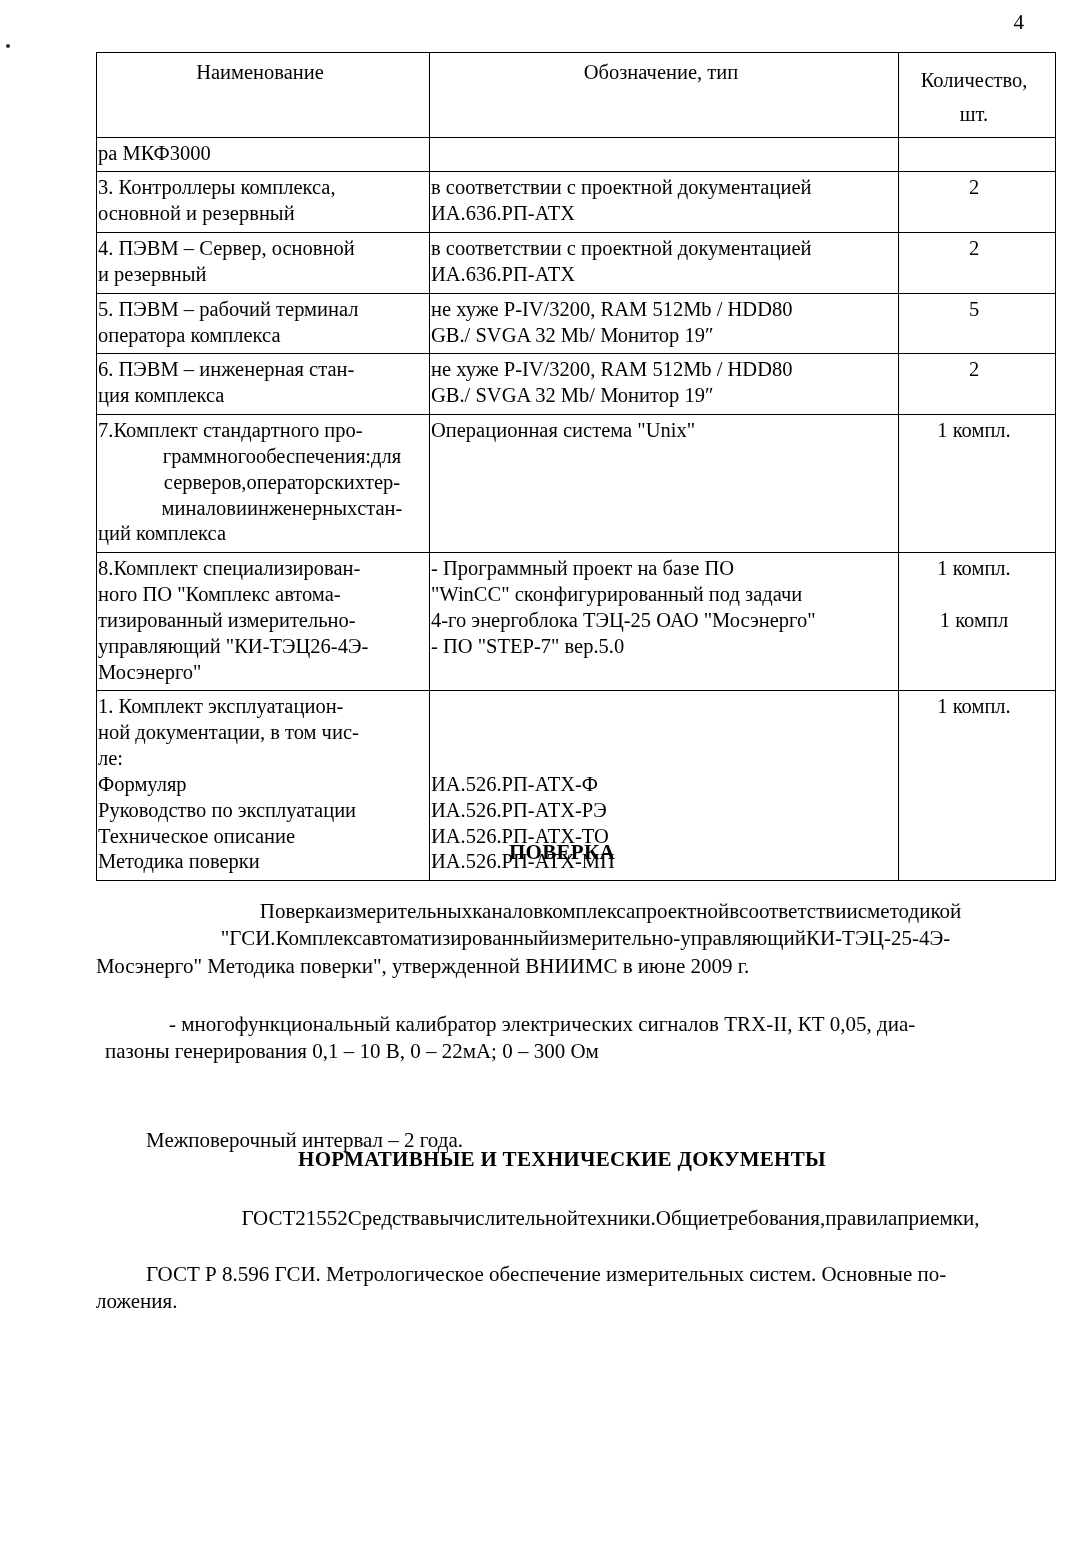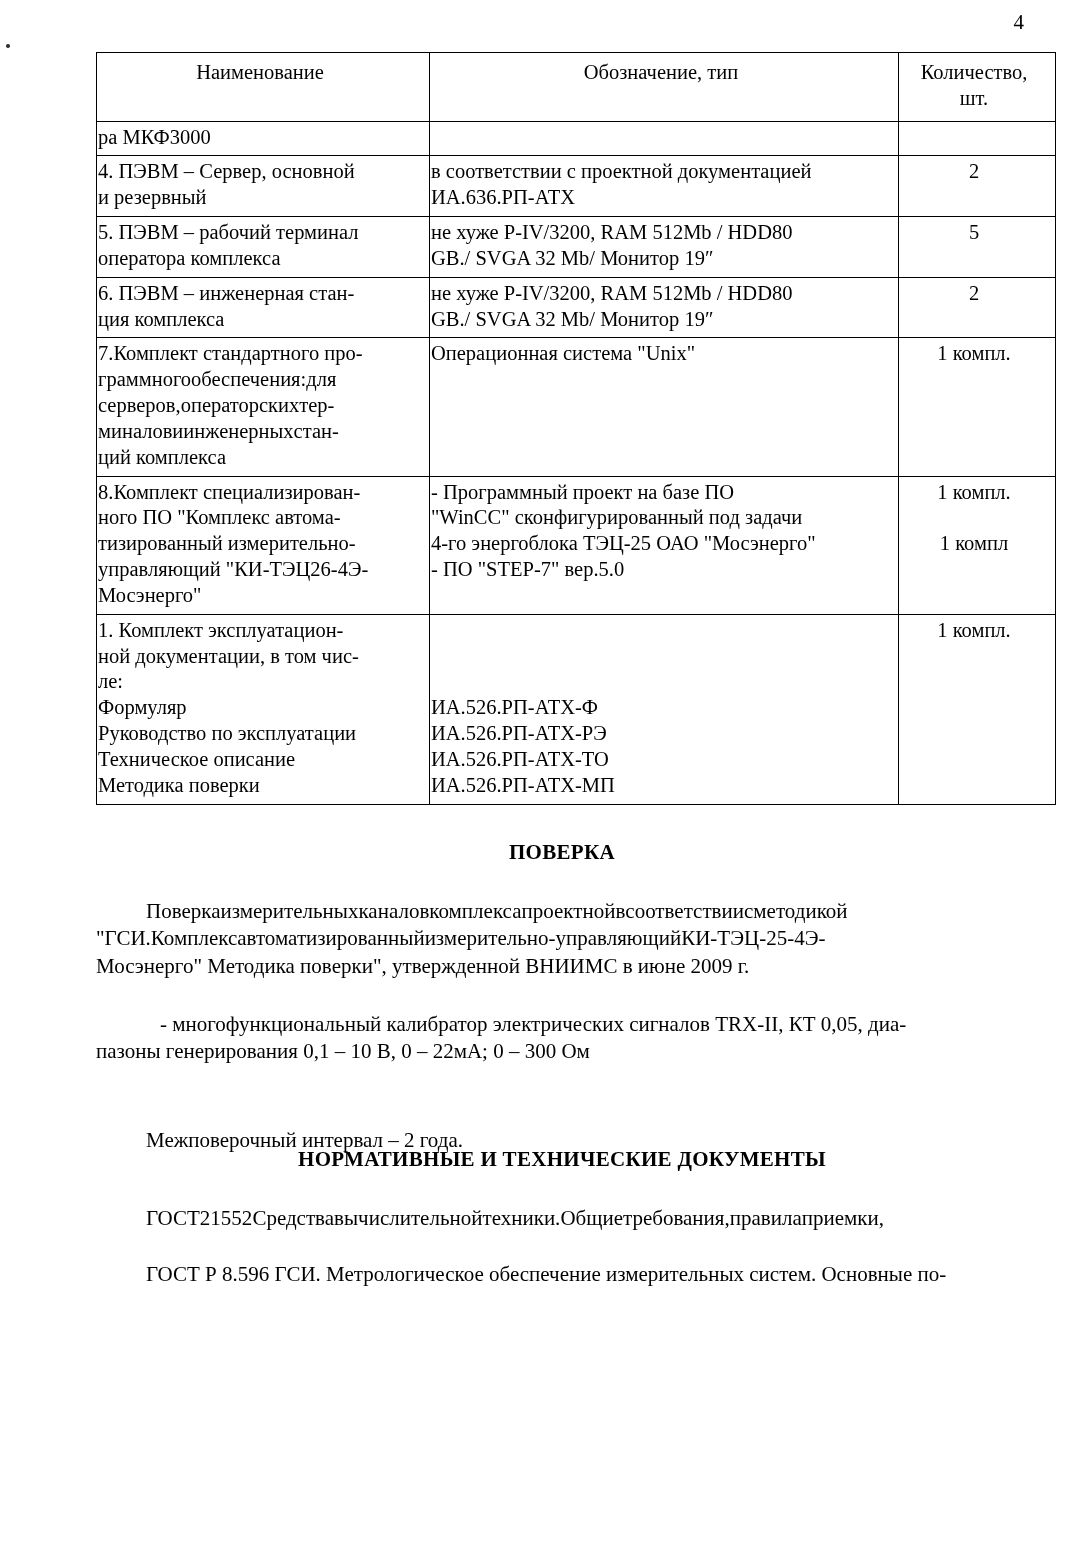--- a/index.html
+++ b/index.html
@@ -73,20 +73,21 @@
     padding-bottom: 9px;
   }
   .col-name  { width: 324px; }
   .col-desig { width: 460px; }
   .col-qty   { width: 148px; text-align: center; }
 
   td.qty { text-align: center; }
 
   .hdr-two-line {
     display: block;
+    margin-top: 8px;
   }
 
   
   .section-title {
     position: absolute;
     width: 932px;
     left: 96px;
     text-align: center;
     font-weight: bold;
     font-size: 21px;
@@ -101,22 +102,23 @@
     line-height: 1.30;
   }
   .para p {
     margin: 0;
   }
   .indent { text-indent: 50px; }
   .indent-sm { text-indent: 64px; }
 
   .jline {
     display: flex;
-    justify-content: flex-start;
+    justify-content: center;
     white-space: nowrap;
+    margin-left: 44px;
   }
   .jline.first { padding-left: 50px; }
 </style>
 </head>
 <body>
 
 <div class="page">
 
   <div class="speck"></div>
 
@@ -137,20 +139,31 @@
       <tbody>
 
         <tr>
           <td class="col-name">
             <div>ра МКФ3000</div>
           </td>
           <td class="col-desig">&nbsp;</td>
           <td class="col-qty qty"></td>
         </tr>
 
+        <tr>
+          <td class="col-name">
+            <div>3. Контроллеры комплекса,</div>
+            <div>основной и резервный</div>
+          </td>
+          <td class="col-desig">
+            <div>в соответствии с проектной документацией</div>
+            <div>ИА.636.РП-АТХ</div>
+          </td>
+          <td class="col-qty qty">2</td>
+        </tr>
 
         <tr>
           <td class="col-name">
             <div>4. ПЭВМ – Сервер, основной</div>
             <div>и резервный</div>
           </td>
           <td class="col-desig">
             <div>в соответствии с проектной документацией</div>
             <div>ИА.636.РП-АТХ</div>
           </td>
@@ -273,21 +286,21 @@
       <span>"ГСИ.</span>
       <span>Комплекс</span>
       <span>автоматизированный</span>
       <span>измерительно-управляющий</span>
       <span>КИ-ТЭЦ-25-4Э-</span>
     </div>
     <p>Мосэнерго" Методика поверки", утвержденной ВНИИМС в июне 2009 г.</p>
   </div>
 
 
-  <div class="para" style="top:1011px;">
+  <div class="para" style="top:1011px;margin-left:9px;">
     <p class="indent-sm">- многофункциональный калибратор электрических сигналов TRX-II, КТ 0,05, диа-</p>
     <p>пазоны генерирования 0,1 – 10 В, 0 – 22мА; 0 – 300 Ом</p>
   </div>
 
 
   <div class="para" style="top:1095px;margin-top:32px;">
     <p class="indent">Межповерочный интервал – 2 года.</p>
   </div>
 
   <div class="section-title" style="top:1147px;">НОРМАТИВНЫЕ И ТЕХНИЧЕСКИЕ ДОКУМЕНТЫ</div>
@@ -300,16 +313,17 @@
       <span>техники.</span>
       <span>Общие</span>
       <span>требования,</span>
       <span>правила</span>
       <span>приемки,</span>
     </div>
   </div>
 
   <div class="para" style="top:1261px;">
     <p class="indent">ГОСТ Р 8.596 ГСИ. Метрологическое обеспечение измерительных систем. Основные по-</p>
+    <p>ложения.</p>
   </div>
 
 
 </div>
 
 </body></html>

